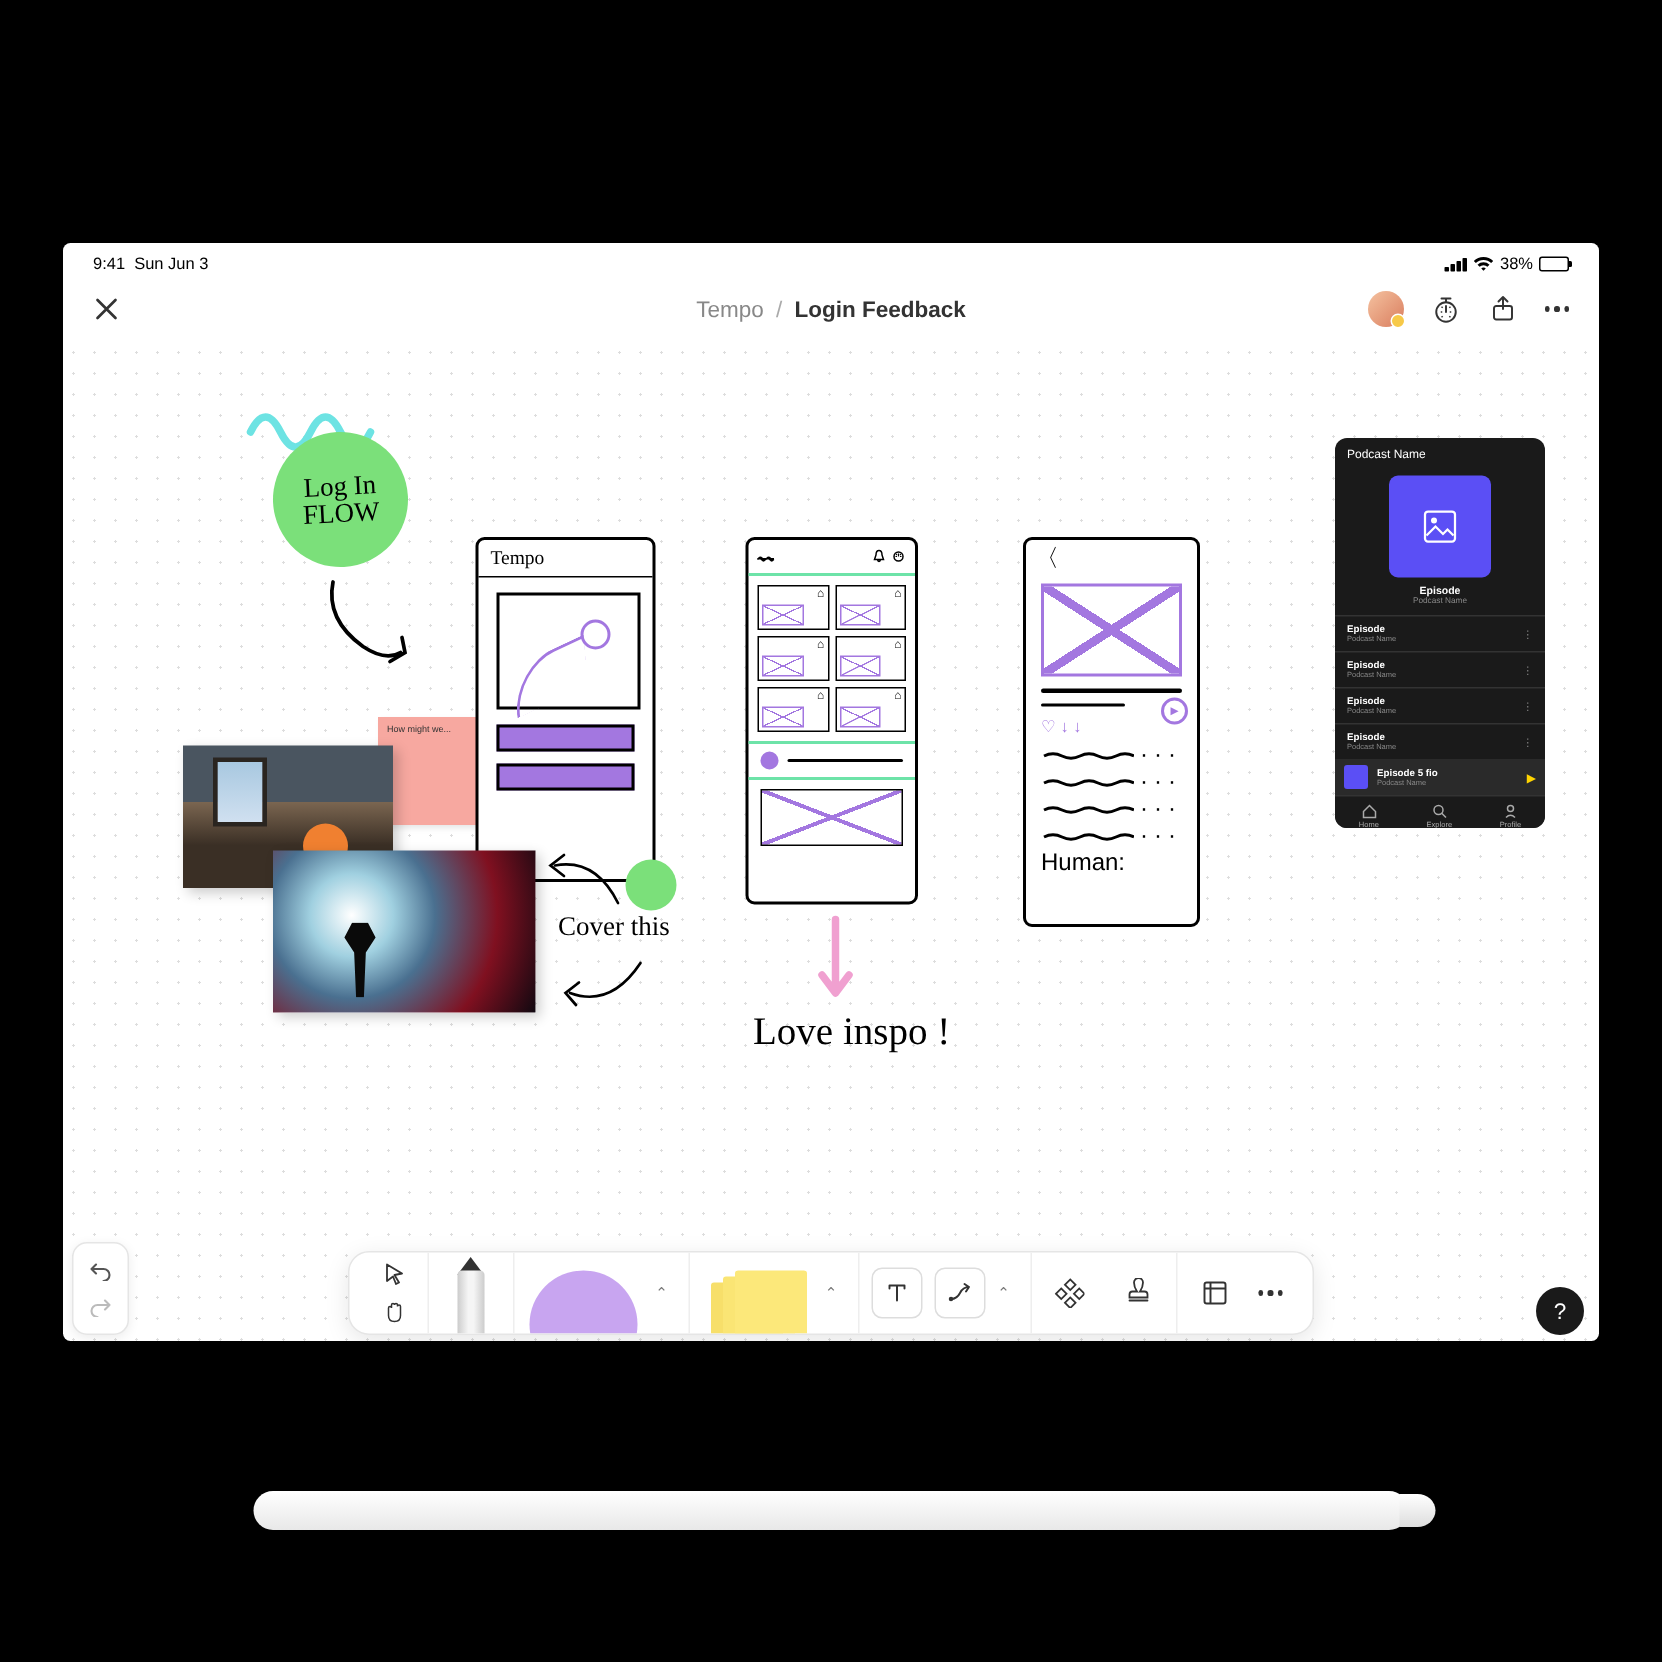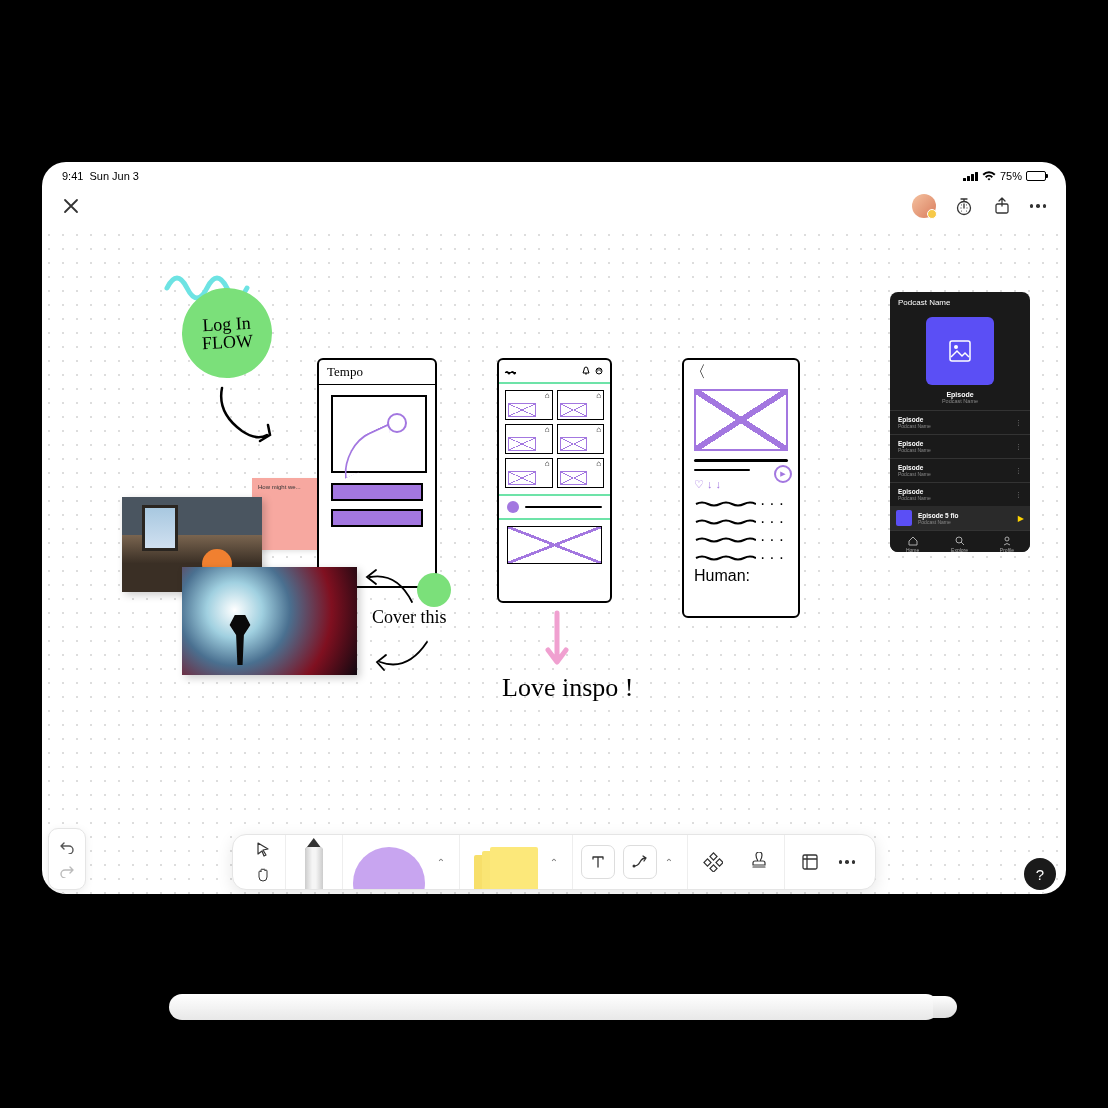--- a/index.html
+++ b/index.html
@@ -24,21 +24,21 @@
       padding: 14px;
       box-shadow: 0 30px 60px rgba(0,0,0,0.4);
       position: relative;
       margin-top: 60px;
     }
 
     .screen {
       width: 100%;
       height: 100%;
       background: #fff;
-      border-radius: 24px;
+      border-radius: 5px;
       overflow: hidden;
       display: flex;
       flex-direction: column;
       position: relative;
     }
 
     
     .status-bar {
       height: 22px;
       display: flex;
@@ -268,30 +268,35 @@
       <div class="status-right">
         <span class="cellular">
             <span></span>
             <span></span>
             <span></span>
             <span></span>
           </span>
         <svg width="14" height="10" viewBox="0 0 14 10">
             <path d="M7 9.5 L5.5 8 A2 2 0 0 1 8.5 8 Z M3 5.5 A5.7 5.7 0 0 1 11 5.5 L9.6 6.9 A3.7 3.7 0 0 0 4.4 6.9 Z M0.5 3 A9.2 9.2 0 0 1 13.5 3 L12.1 4.4 A7.2 7.2 0 0 0 1.9 4.4 Z" fill="#000"></path>
           </svg>
-        <span>75%</span>
+        <span>38%</span>
         <span class="battery"><span class="battery-fill"></span></span>
       </div>
     </div>
 
     <div class="navbar">
       <div class="nav-left">
         <svg class="close-icon" viewBox="0 0 18 18">
             <path d="M3 3 L15 15 M15 3 L3 15" stroke="#333" stroke-width="1.8" stroke-linecap="round"></path>
           </svg>
+      </div>
+      <div class="nav-center">
+        <span class="breadcrumb-parent">Tempo</span>
+        <span class="breadcrumb-sep">/</span>
+        <span class="breadcrumb-current">Login Feedback</span>
       </div>
       <div class="nav-right">
         <div class="avatar">
             <span class="avatar-badge"></span>
           </div>
         <svg class="timer-icon" viewBox="0 0 20 20">
             <circle cx="10" cy="12" r="6.5" stroke="#333" stroke-width="1.3" fill="none"></circle>
             <path d="M10 12 L10 8 M7 3 L13 3 M10 3 L10 5.5" stroke="#333" stroke-width="1.3" stroke-linecap="round"></path>
             <path d="M7 8.5 L7.8 9.2 M13 8.5 L12.2 9.2 M6.5 12 L7.5 12 M12.5 12 L13.5 12 M7 15.5 L7.8 14.8 M13 15.5 L12.2 14.8" stroke="#333" stroke-width="1"></path>
           </svg>

